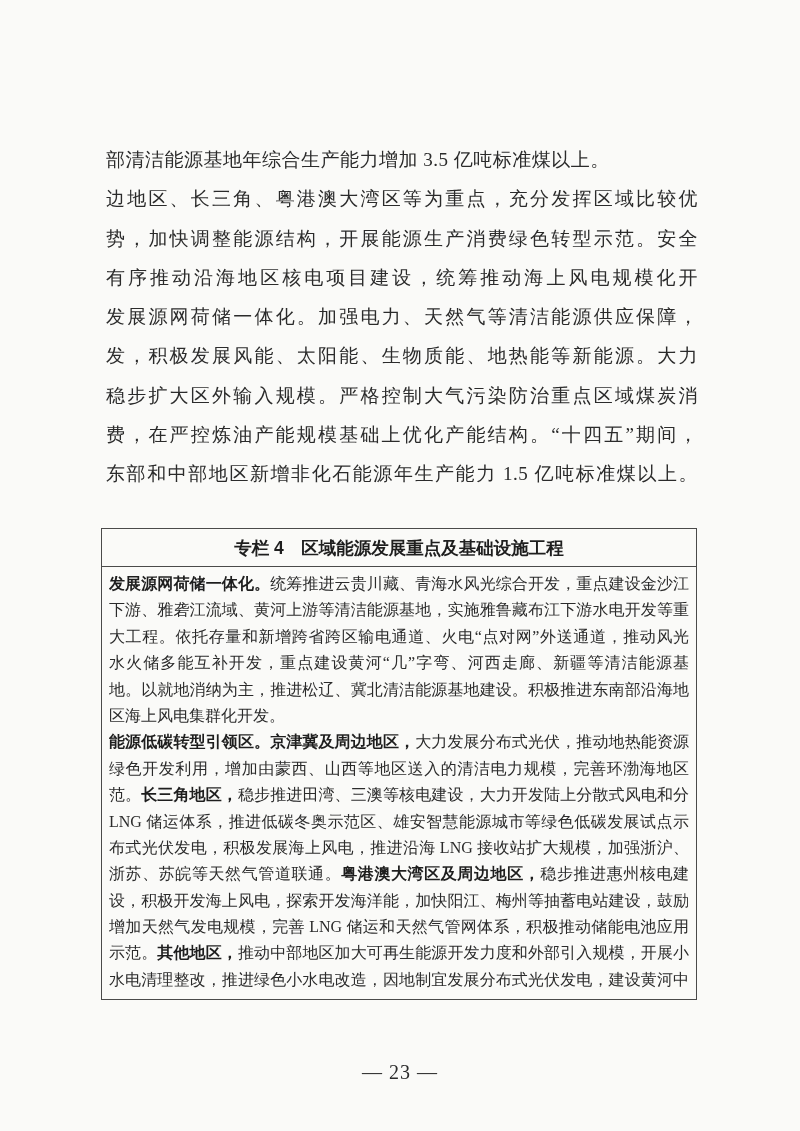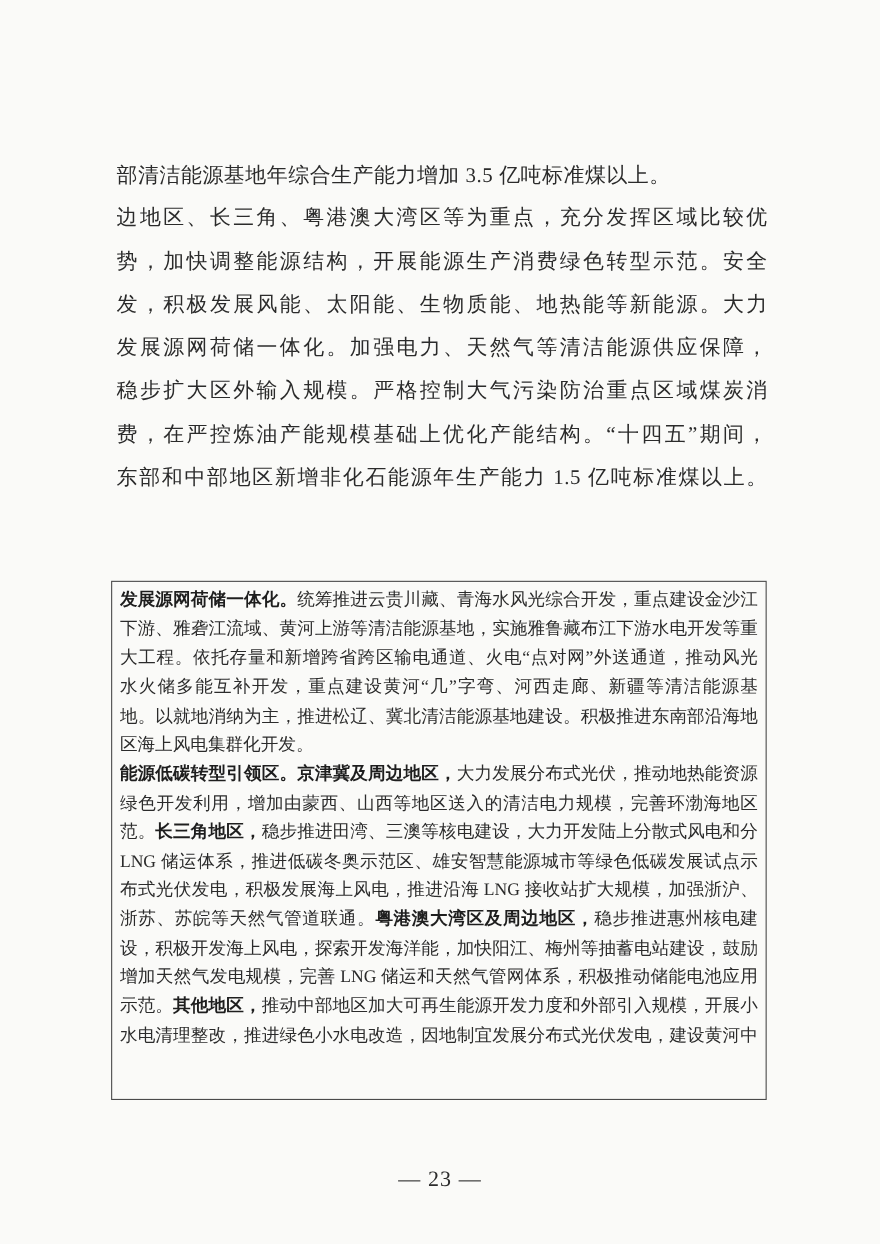--- a/index.html
+++ b/index.html
@@ -89,28 +89,30 @@
 </style>
 </head>
 <body>
 
 <div class="page">
 
   <div class="body-text" id="body-lines">
       <div class="line"><span class="seg">部清洁能源基地年综合生产能力增加 3.5 亿吨标准煤以上。</span></div>
       <div class="line fill"><span class="seg">边地区、长三角、粤港澳大湾区等为重点，充分发挥区域比较优</span></div>
       <div class="line fill"><span class="seg">势，加快调整能源结构，开展能源生产消费绿色转型示范。安全</span></div>
+      <div class="line fill"><span class="seg">有序推动沿海地区核电项目建设，统筹推动海上风电规模化开</span></div>
+      <div class="line fill"><span class="seg">发展源网荷储一体化。加强电力、天然气等清洁能源供应保障，</span></div>
       <div class="line fill"><span class="seg">发，积极发展风能、太阳能、生物质能、地热能等新能源。大力</span></div>
-      <div class="line fill"><span class="seg">发展源网荷储一体化。加强电力、天然气等清洁能源供应保障，</span></div>
       <div class="line fill"><span class="seg">稳步扩大区外输入规模。严格控制大气污染防治重点区域煤炭消</span></div>
       <div class="line fill"><span class="seg">费，在严控炼油产能规模基础上优化产能结构。“十四五”期间，</span></div>
       <div class="line fill"><span class="seg">东部和中部地区新增非化石能源年生产能力 1.5 亿吨标准煤以上。</span></div>
     </div>
 
   <div class="column-box">
+    <div class="column-box-header">专栏 4　区域能源发展重点及基础设施工程</div>
     <div class="column-box-content" id="box-lines">
         <div class="line fill"><span class="seg bold">发展源网荷储一体化。</span><span class="seg">统筹推进云贵川藏、青海水风光综合开发，重点建设金沙江上</span></div>
         <div class="line fill"><span class="seg">下游、雅砻江流域、黄河上游等清洁能源基地，实施雅鲁藏布江下游水电开发等重</span></div>
         <div class="line fill"><span class="seg">大工程。依托存量和新增跨省跨区输电通道、火电“点对网”外送通道，推动风光</span></div>
         <div class="line fill"><span class="seg">水火储多能互补开发，重点建设黄河“几”字弯、河西走廊、新疆等清洁能源基</span></div>
         <div class="line fill"><span class="seg">地。以就地消纳为主，推进松辽、冀北清洁能源基地建设。积极推进东南部沿海地</span></div>
         <div class="line"><span class="seg">区海上风电集群化开发。</span></div>
         <div class="line fill"><span class="seg bold">能源低碳转型引领区。京津冀及周边地区，</span><span class="seg">大力发展分布式光伏，推动地热能资源</span></div>
         <div class="line fill"><span class="seg">绿色开发利用，增加由蒙西、山西等地区送入的清洁电力规模，完善环渤海地区</span></div>
         <div class="line fill"><span class="seg">范。</span><span class="seg bold">长三角地区，</span><span class="seg">稳步推进田湾、三澳等核电建设，大力开发陆上分散式风电和分</span></div>

